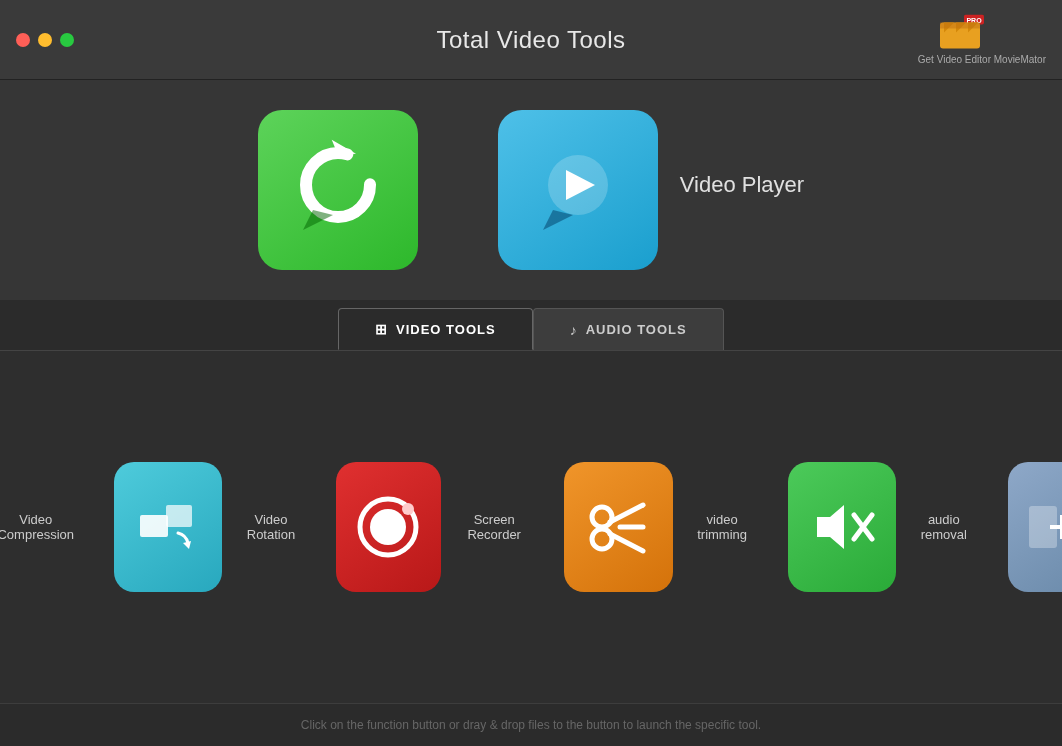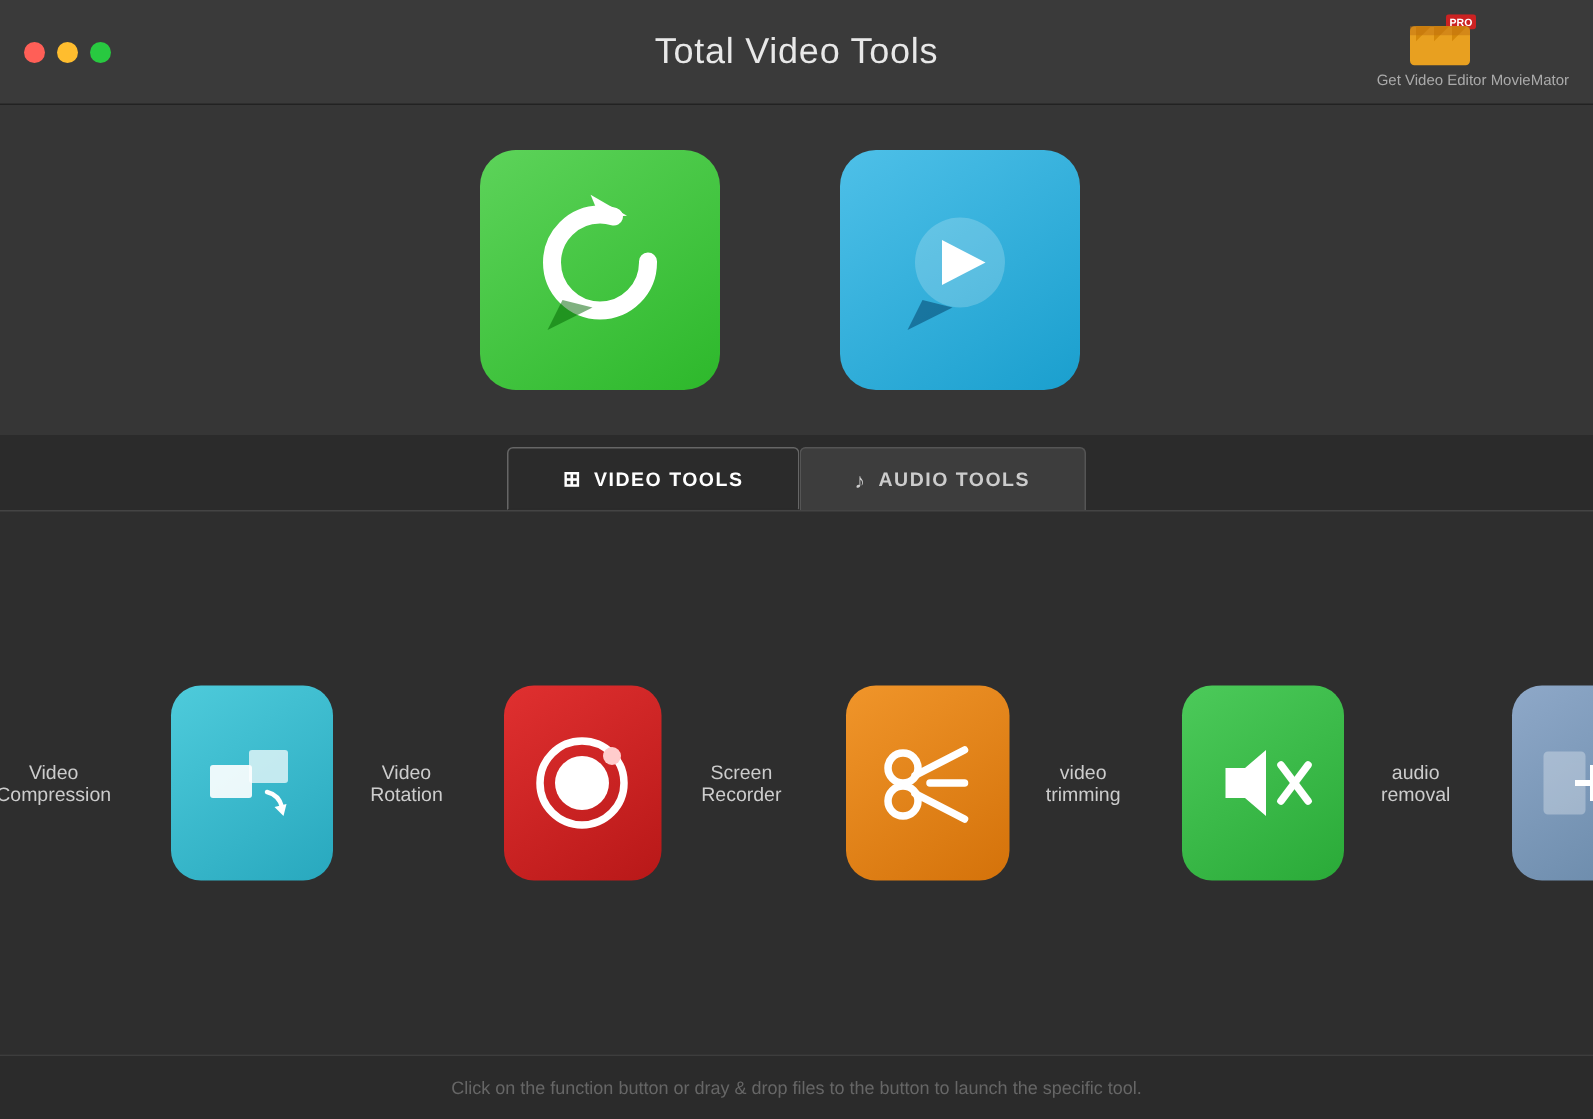--- a/index.html
+++ b/index.html
@@ -11,21 +11,21 @@
       font-family: -apple-system, BlinkMacSystemFont, 'Helvetica Neue', Arial, sans-serif;
       color: #fff;
       overflow: hidden;
       display: flex;
       flex-direction: column;
     }
 
     
     .titlebar {
       background: #3a3a3a;
-      height: 70px;
+      height: 80px;
       display: flex;
       align-items: center;
       justify-content: center;
       position: relative;
       border-bottom: 1px solid #222;
     }
 
     .titlebar-buttons {
       position: absolute;
       left: 16px;
@@ -288,20 +288,21 @@
     <div class="hero-icon hero-icon-blue">
       <svg viewBox="0 0 110 110" xmlns="http://www.w3.org/2000/svg">
 
         <circle cx="55" cy="50" r="30" fill="white" opacity="0.2"></circle>
         <polygon points="43,35 43,65 72,50" fill="white"></polygon>
 
         <polygon points="30,75 20,95 50,80" fill="rgba(0,60,100,0.5)"></polygon>
       </svg>
     </div>
     <div class="hero-text">
+      <h2>Video Player</h2>
     </div>
   </div>
 </div>
 
 <div class="tabs-container">
   <div class="tab active">
     <span class="tab-icon">⊞</span>
     <span>VIDEO TOOLS</span>
   </div>
   <div class="tab">

